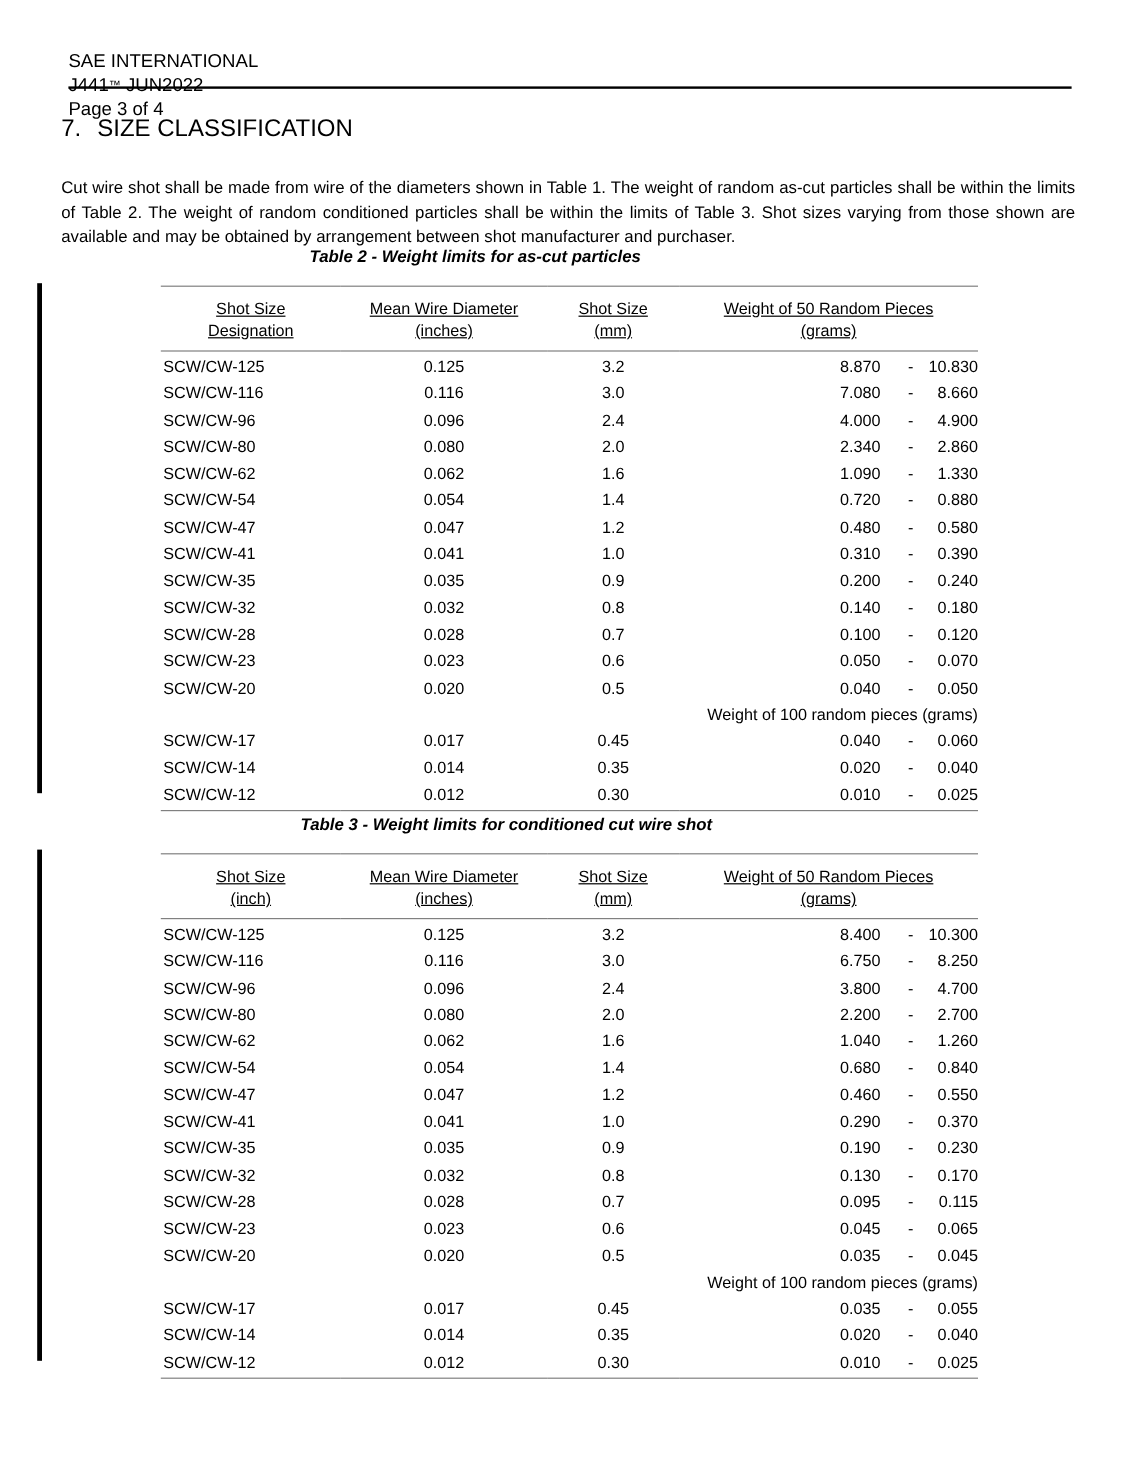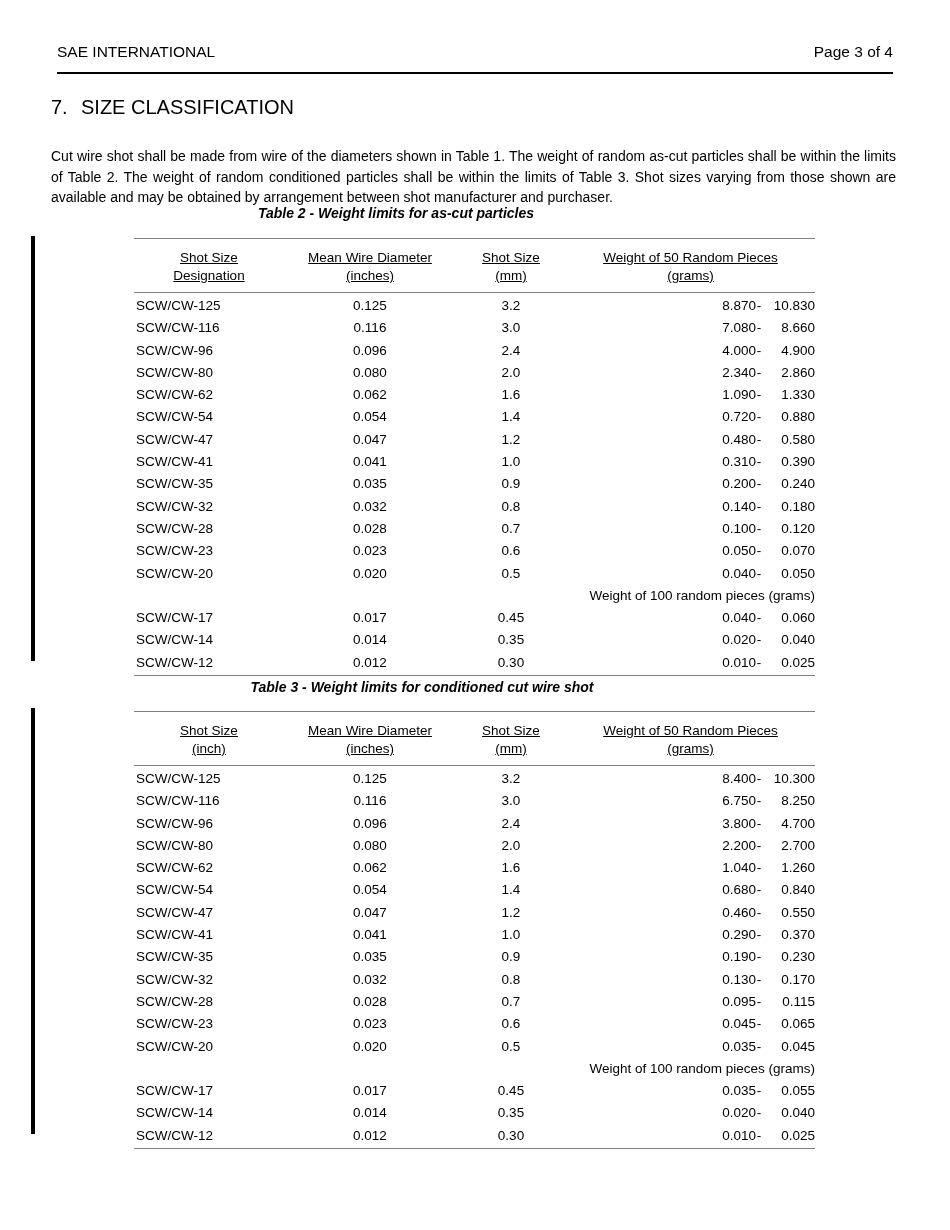--- a/index.html
+++ b/index.html
@@ -28,24 +28,25 @@
     position: absolute;
     left: 57px;
     top: 42px;
     width: 836px;
     height: 30px;
     border-bottom: 2px solid #000;
   }
   .page-header .hdr-row {
     display: flex;
     align-items: baseline;
-    justify-content: space-between;
+    justify-content: center;
     font-size: 15.5px;
     line-height: 20px;
     white-space: nowrap;
+    flex-direction: column;
   }
   .hdr-left   { flex: 0 0 auto; }
   .hdr-center { flex: 1 1 auto; text-align: center; }
   .hdr-right  { flex: 0 0 auto; }
   .tm { font-size: 10px; vertical-align: top; position: relative; top: 0px; }
 
   
   .section-heading {
     position: absolute;
     left: 51px;
@@ -130,21 +131,21 @@
 
   
   td.c-weight {
     text-align: right;
     padding-right: 41px;
     white-space: nowrap;
   }
   .w-lo {
     display: inline-block;
     width: 56px;
-    text-align: right;
+    text-align: left;
   }
   .w-dash { display: inline-block; width: 6px; text-align: center; }
   .w-hi {
     display: inline-block;
     width: 53px;
     text-align: right;
   }
 
   
   tr.subnote-row td {
@@ -166,20 +167,21 @@
   col.col-weight { width: 249px; }
 </style>
 </head>
 <body>
 
 <div class="page">
 
   <div class="page-header">
     <div class="hdr-row">
       <span class="hdr-left">SAE INTERNATIONAL</span>
+      <span class="hdr-center"><span>J441</span><span class="tm">™</span><span> JUN2022</span></span>
       <span class="hdr-right">Page 3 of 4</span>
     </div>
   </div>
 
   <div class="section-heading">
     <span class="sec-num">7.</span><span>SIZE CLASSIFICATION</span>
   </div>
 
   <p class="body-para">Cut wire shot shall be made from wire of the diameters shown in Table 1. The weight of random as-cut particles shall be within the limits of Table 2. The weight of random conditioned particles shall be within the limits of Table 3. Shot sizes varying from those shown are available and may be obtained by arrangement between shot manufacturer and purchaser.</p>
 

